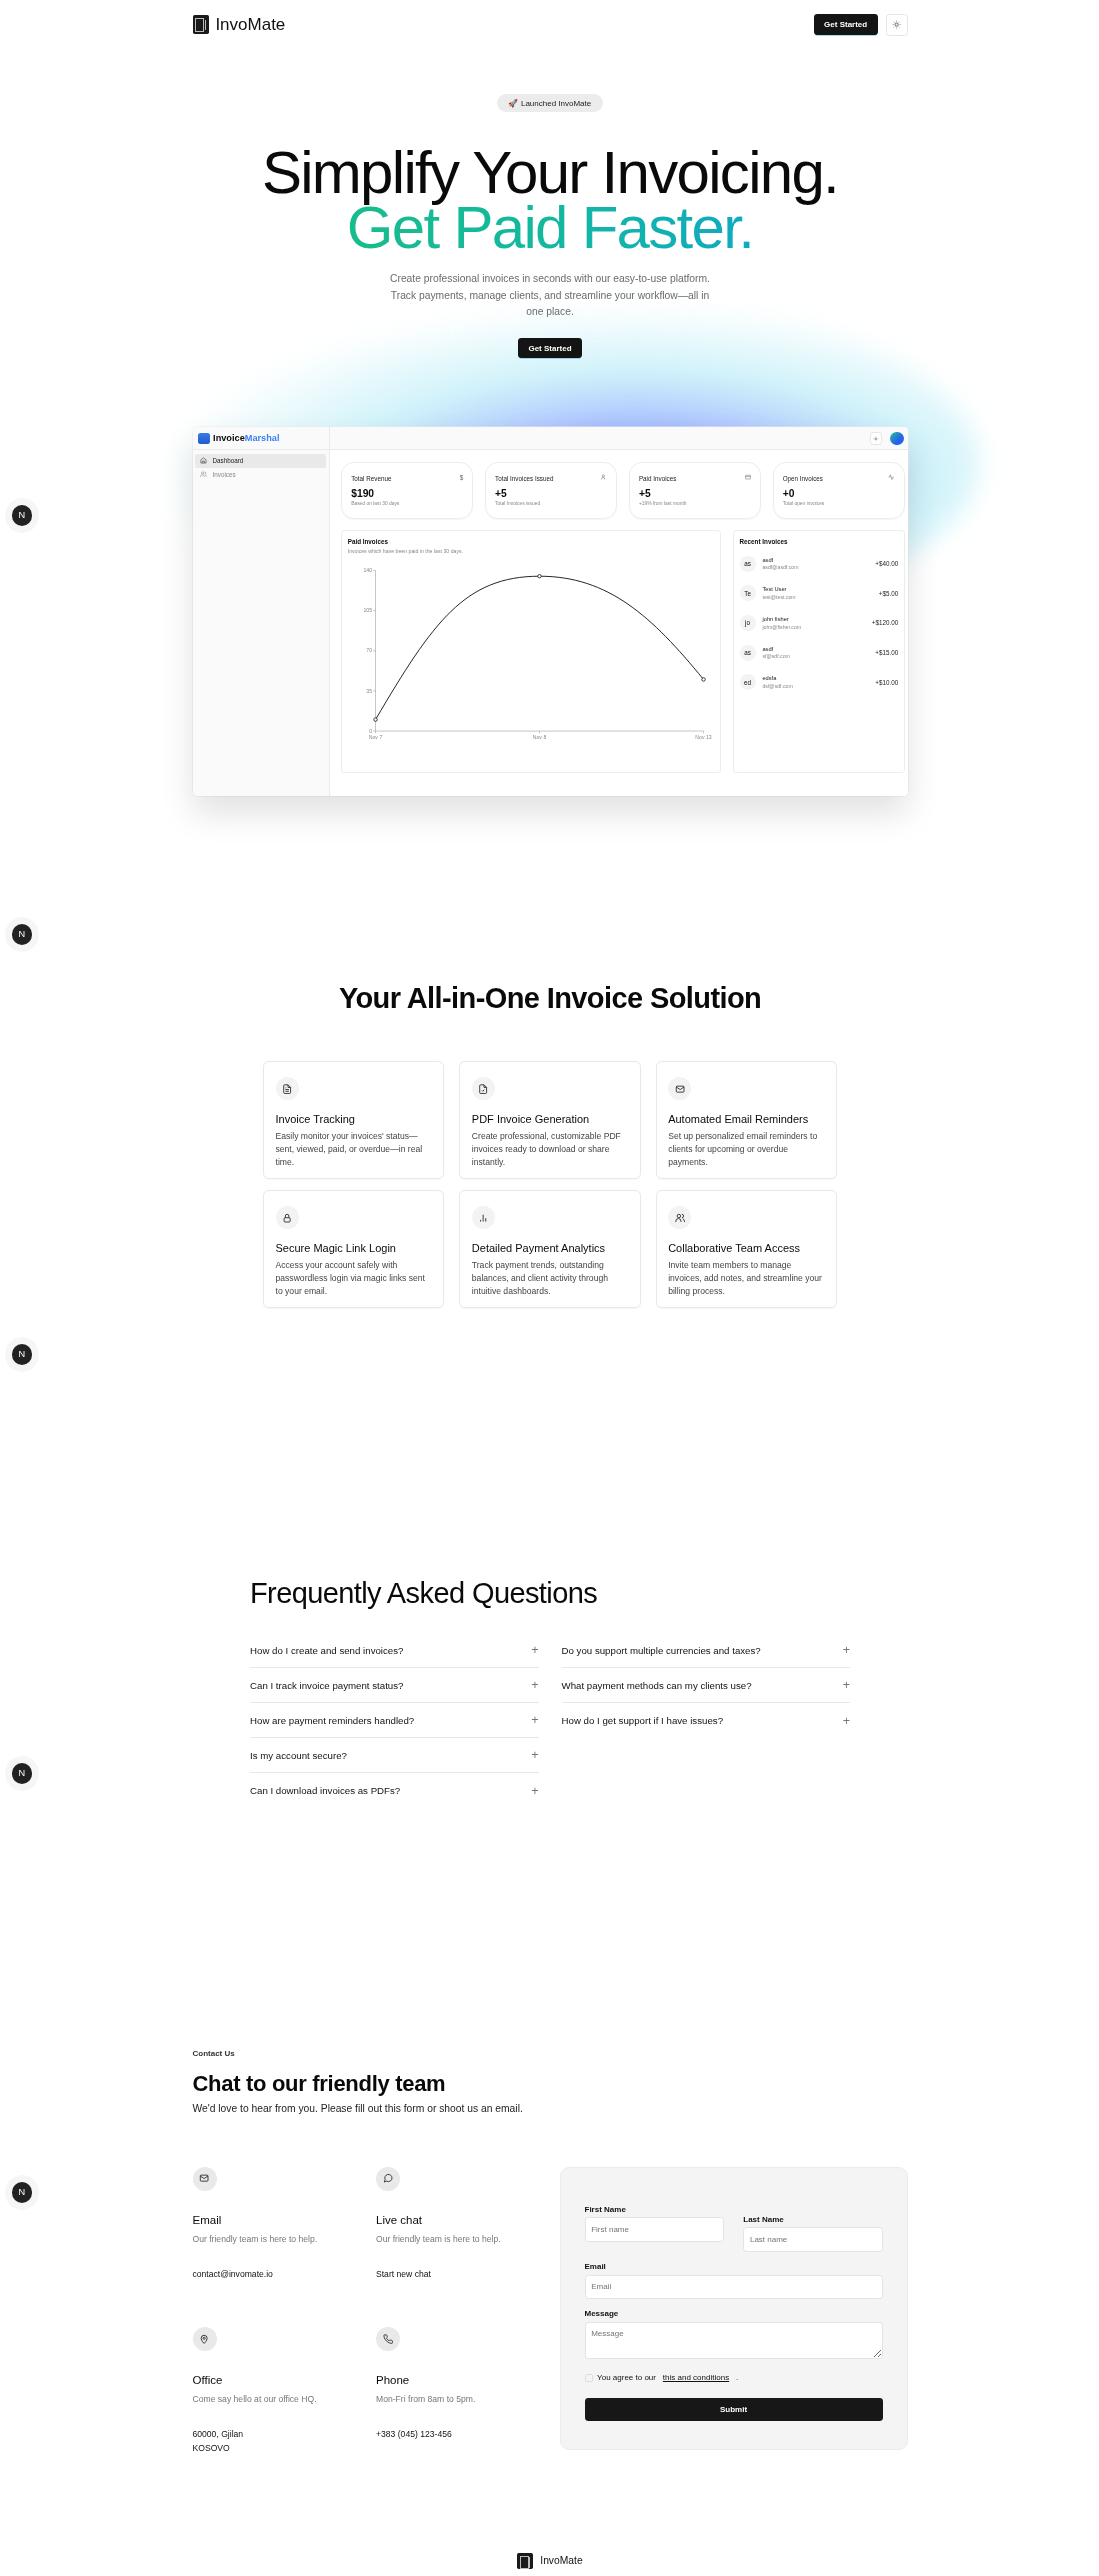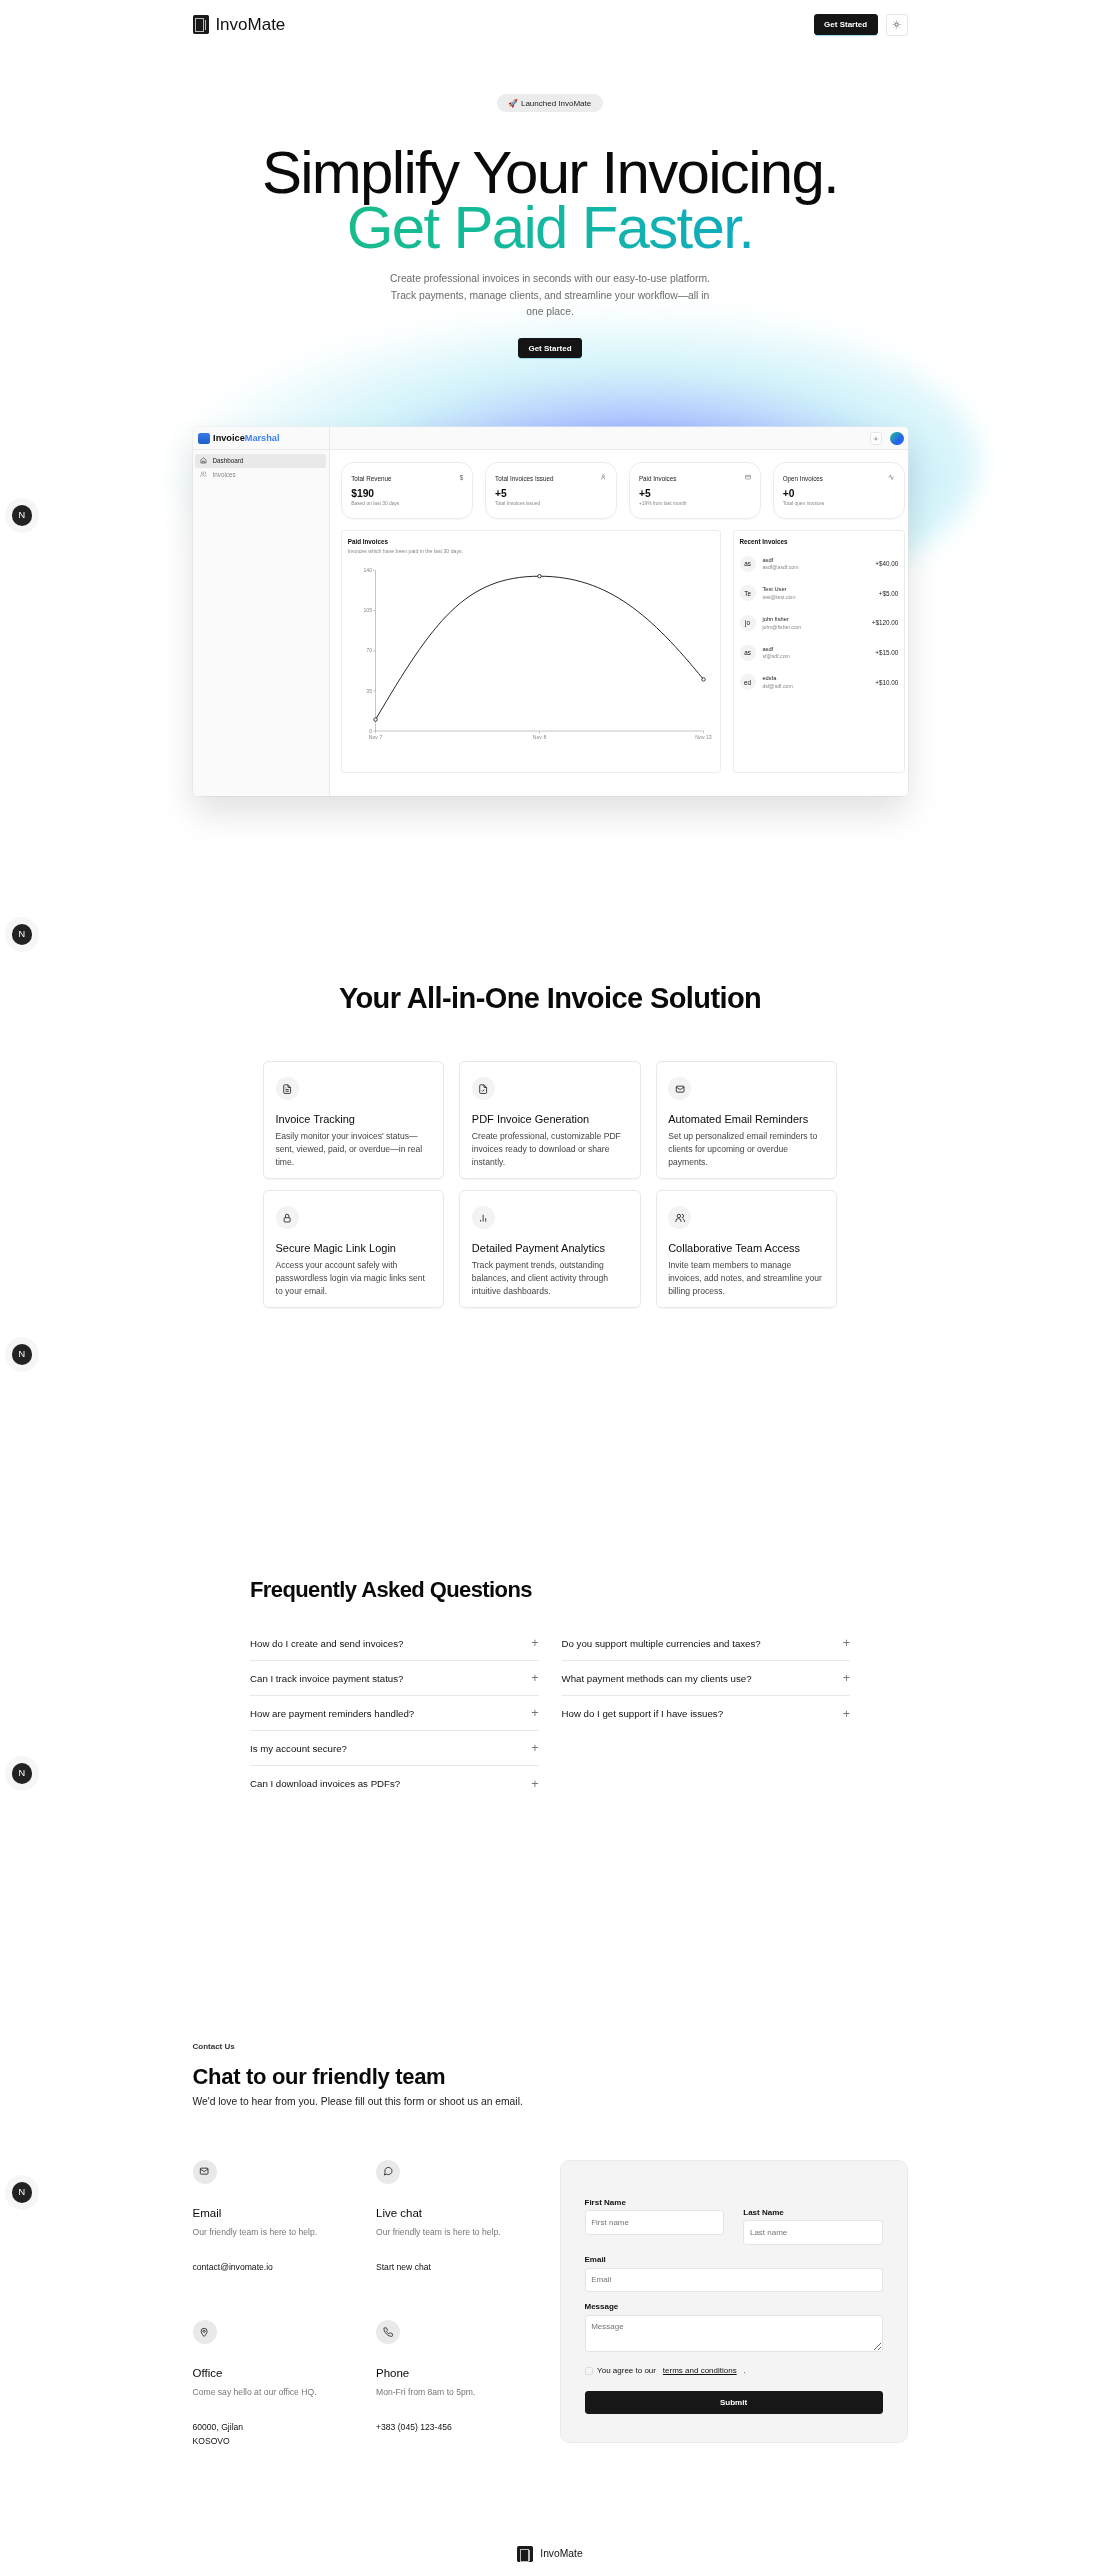--- a/index.html
+++ b/index.html
@@ -66,21 +66,21 @@
   .features { text-align: center; margin-top: 186px; }
   .features h2 { font-size: 29px; font-weight: 700; letter-spacing: -0.6px; }
   .feat-grid { width: 574px; margin: 46px auto 0; display: grid; grid-template-columns: repeat(3, 1fr); gap: 11px 15px; text-align: left; }
   .feat { border: 0.6px solid #e8e8e8; border-radius: 5.7px; padding: 15px 11.5px 16px 11.5px; height: 118px; box-shadow: 0 0.6px 1.1px rgba(0,0,0,0.04); }
   .feat-ic { width: 23px; height: 23px; border-radius: 50%; background: #f3f3f3; display: flex; align-items: center; justify-content: center; }
   .feat h3 { font-size: 11px; font-weight: 500; margin-top: 12.6px; }
   .feat p { font-size: 8.6px; line-height: 13px; color: #444; margin-top: 4.6px; }
 
   
   .faq { width: 600px; margin: 269px auto 0; }
-  .faq h2 { font-size: 22px; font-weight: 700; letter-spacing: -0.6px; }
+  .faq h2 { font-size: 29px; font-weight: 400; letter-spacing: -0.6px; }
   .faq-grid { display: grid; grid-template-columns: 1fr 1fr; gap: 0 23px; margin-top: 23px; align-items: start; }
   .faq-item { display: flex; justify-content: space-between; align-items: center; height: 35px; border-bottom: 0.6px solid #e8e8e8; font-size: 9.7px; color: #111; cursor: pointer; }
   .faq-col .faq-item:last-child { border-bottom: none; }
   .faq-item .plus { font-size: 12.6px; color: #777; font-weight: 300; }
 
   
   .contact { margin-top: 241px; }
   .contact .eyebrow { font-size: 8px; font-weight: 700; color: #333; }
   .contact h2 { font-size: 22px; font-weight: 700; margin-top: 12.6px; letter-spacing: -0.3px; }
   .contact .lead { font-size: 10.3px; color: #222; margin-top: 5.7px; }
@@ -487,21 +487,21 @@
           <label>Email</label>
           <input type="email" placeholder="Email" style="">
         </div>
         <div class="fld">
           <label>Message</label>
           <textarea placeholder="Message" style=""></textarea>
         </div>
         <div class="agree">
           <div class="chk"></div>
           <span>You agree to our</span>
-          <a href="#">terms and conditions</a>
+          <a href="#">this and conditions</a>
           <span>.</span>
         </div>
         <button class="submit">Submit</button>
       </form>
     </div>
   </section>
 
   <footer class="footer">
     <div class="logo">
       <div class="logo-mark"></div>

